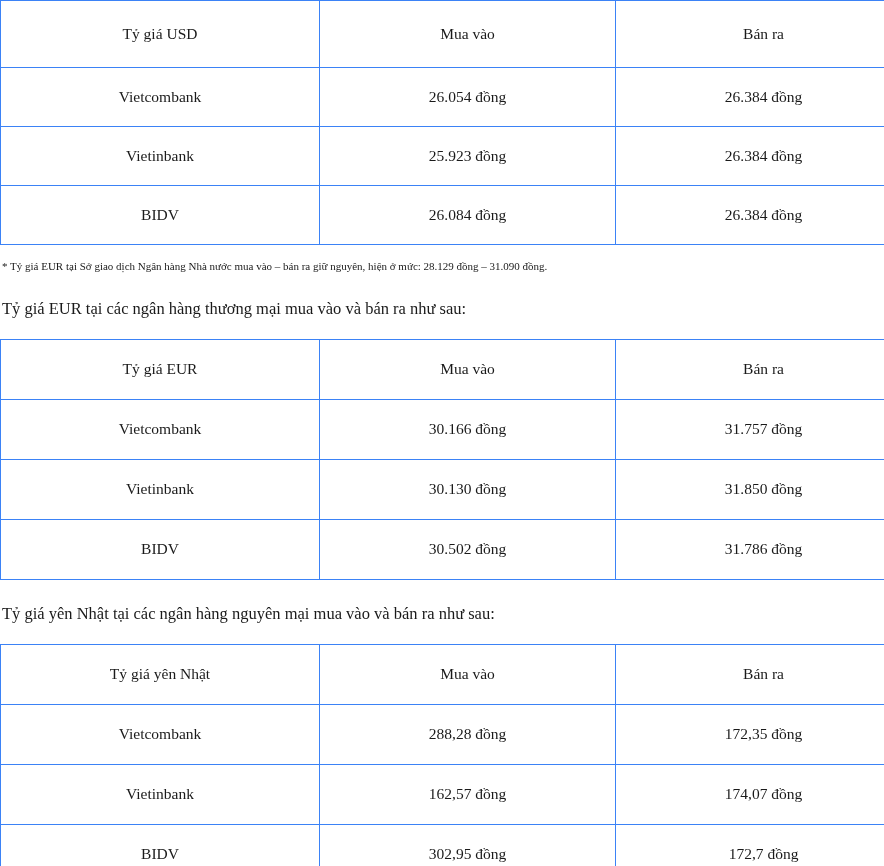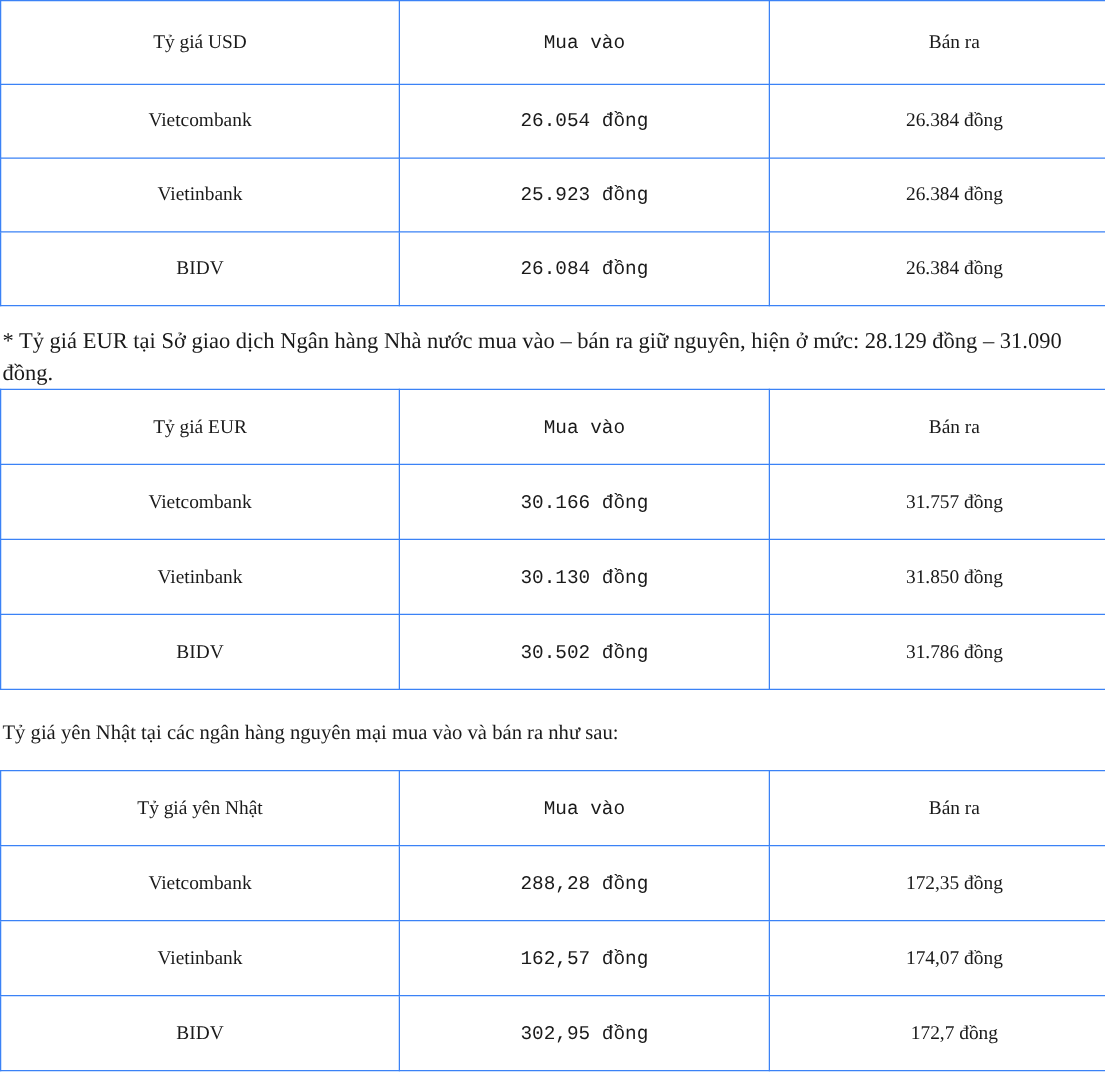--- a/index.html
+++ b/index.html
@@ -27,28 +27,28 @@
   }
   table.rate-table td {
     border: 1px solid #3b82f6;
     text-align: center;
     vertical-align: middle;
     padding: 4px;
     height: 51px;
     color: #1a1a1a;
   }
   table.rate-table tr td:first-child { width: 310px; }
-  table.rate-table tr td:nth-child(2) { width: 287px; font-family: Liberation Mono, monospace; }
+  table.rate-table tr td:nth-child(2) { width: 287px; }
   table.rate-table tr td:nth-child(3) { width: 287px; }
 
   table.t1 tr:first-child td { height: 58px; }
   table.t1 tr td { height: 50px; }
 
   .note {
-    font-size: 18px;
+    font-size: 11px;
     line-height: 1.45;
     margin: 14px 0 0 0;
     padding: 0 2px;
     color: #1a1a1a;
   }
   .para {
     font-size: 16.5px;
     line-height: 1.45;
     margin: 22px 0 18px 0;
     padding: 0 2px;
@@ -80,20 +80,21 @@
     <tr>
       <td>BIDV</td>
       <td>26.084 đồng</td>
       <td>26.384 đồng</td>
     </tr>
   </tbody>
     </table>
 
   <p class="note">* Tỷ giá EUR tại Sở giao dịch Ngân hàng Nhà nước mua vào – bán ra giữ nguyên, hiện ở mức: 28.129 đồng – 31.090 đồng.</p>
 
+  <p class="para">Tỷ giá EUR tại các ngân hàng thương mại mua vào và bán ra như sau:</p>
 
   <table class="rate-table">
     <tbody>
         <tr>
       <td>Tỷ giá EUR</td>
       <td>Mua vào</td>
       <td>Bán ra</td>
     </tr>
     <tr>
       <td>Vietcombank</td>

